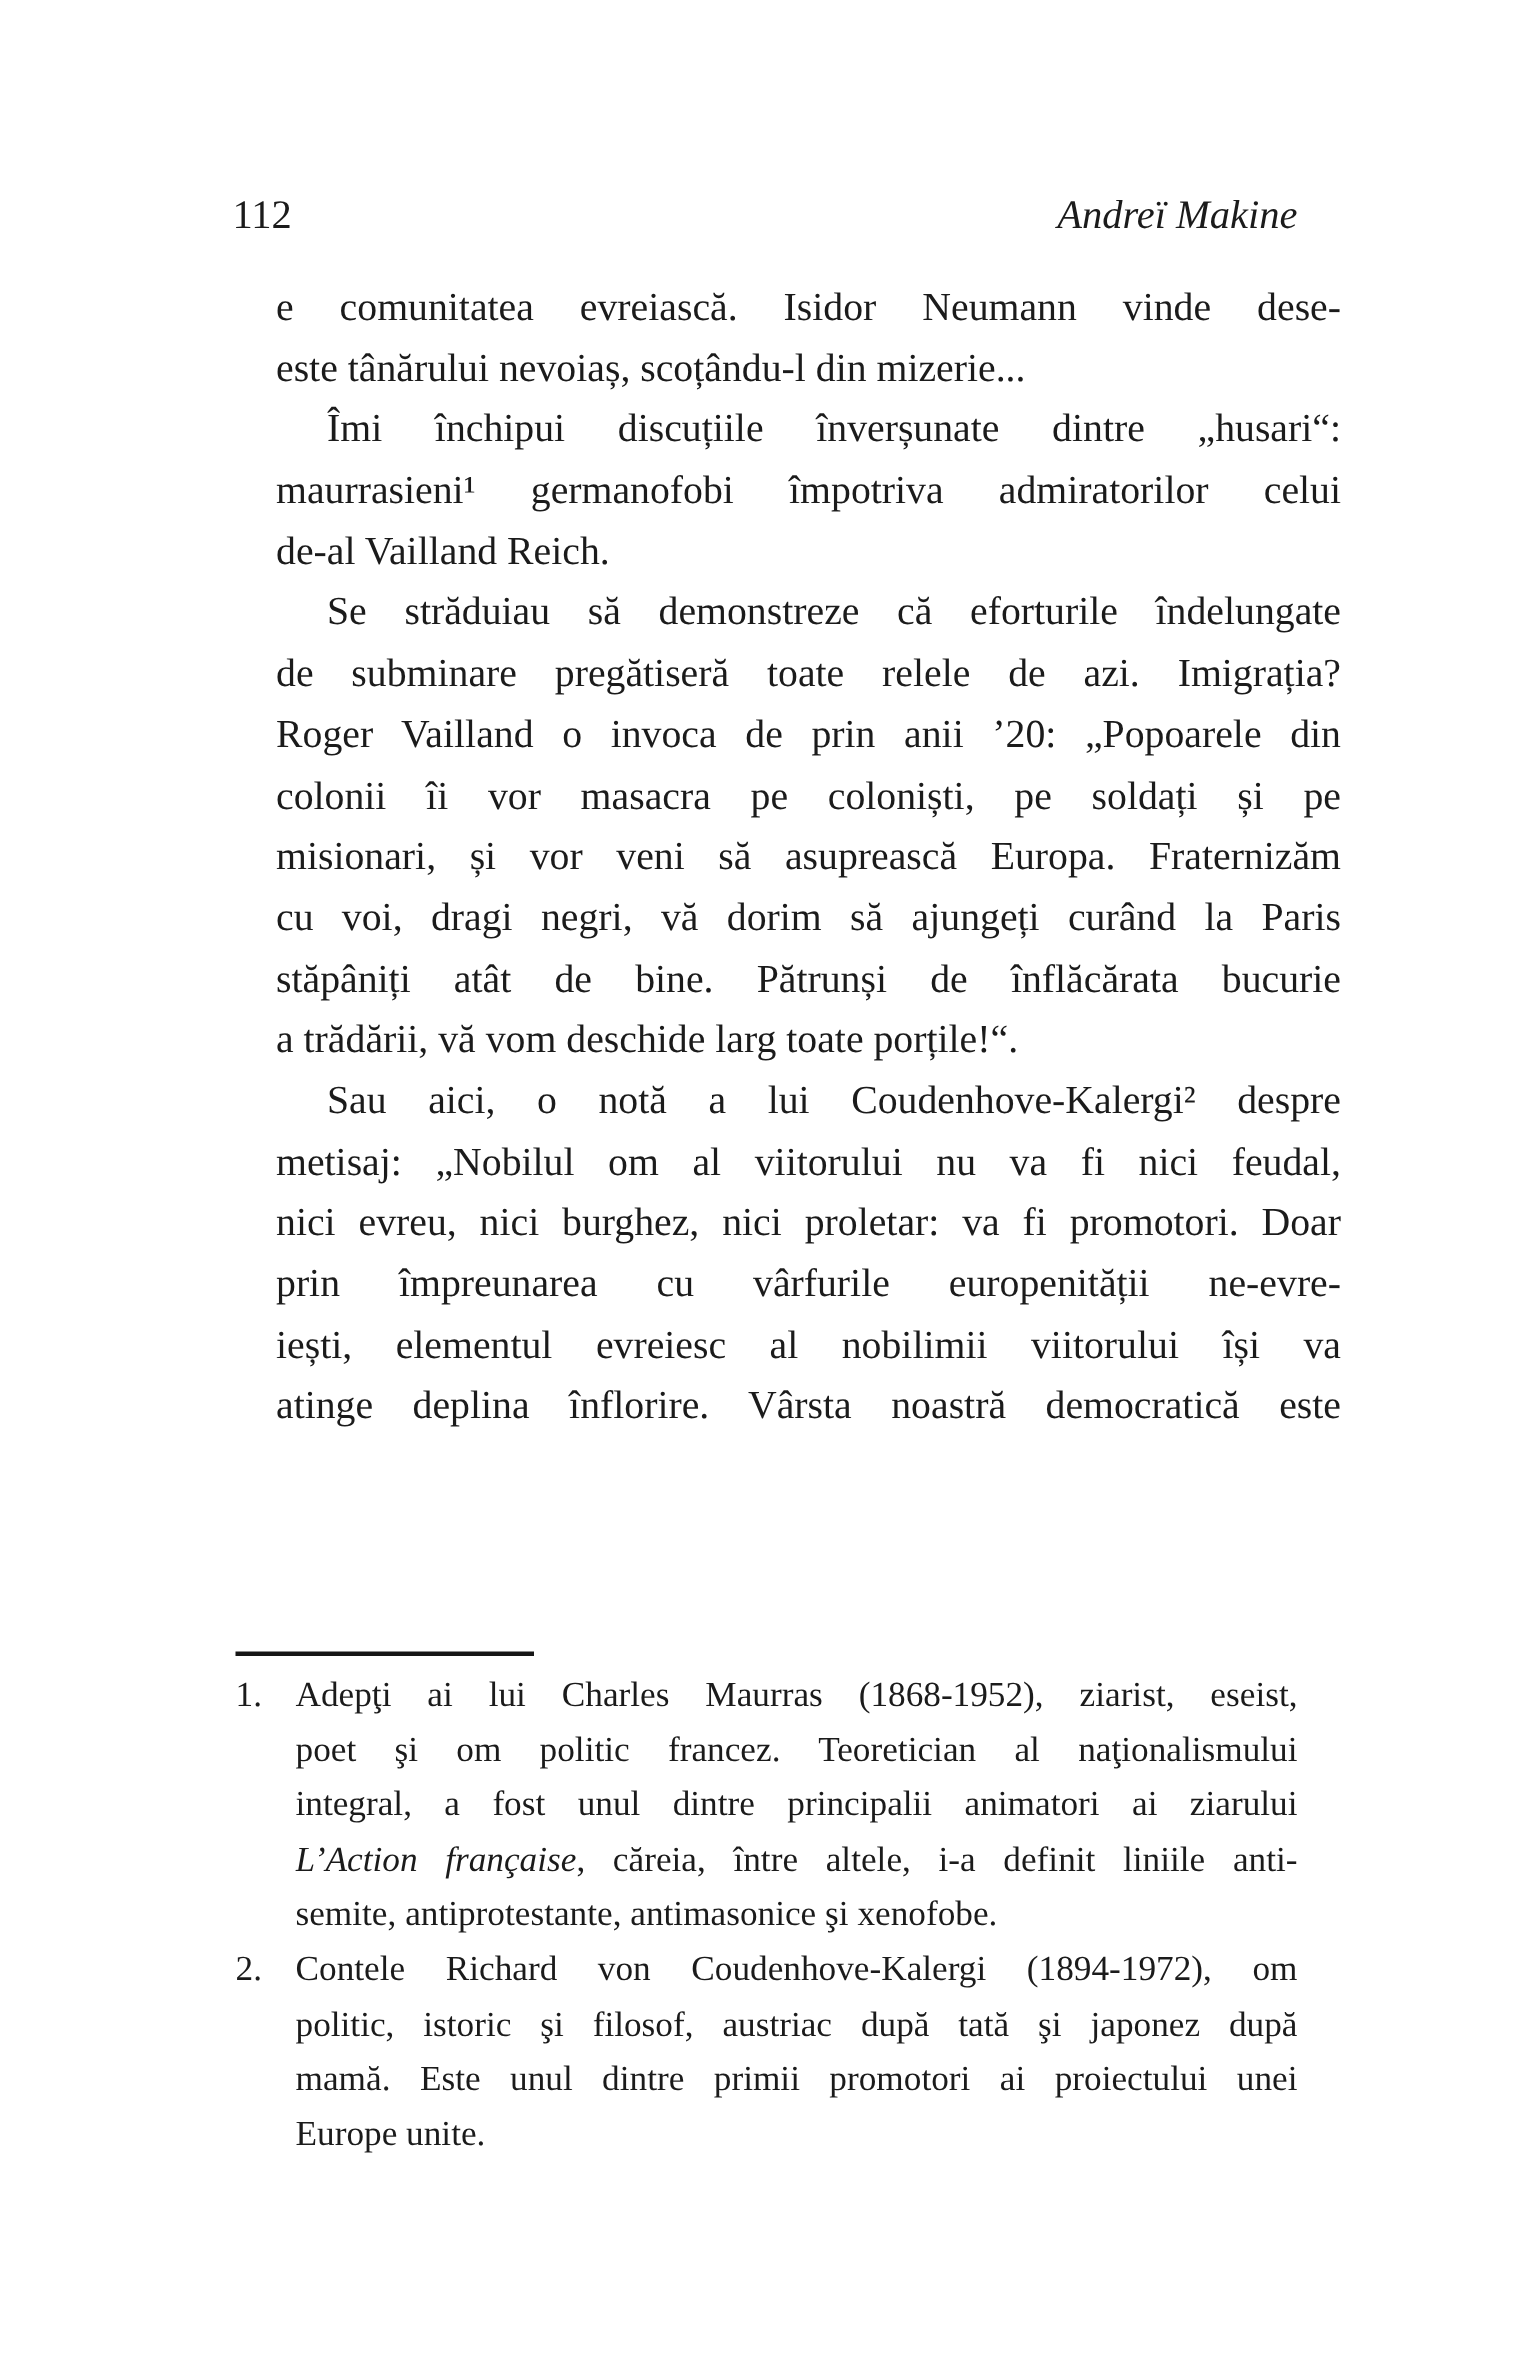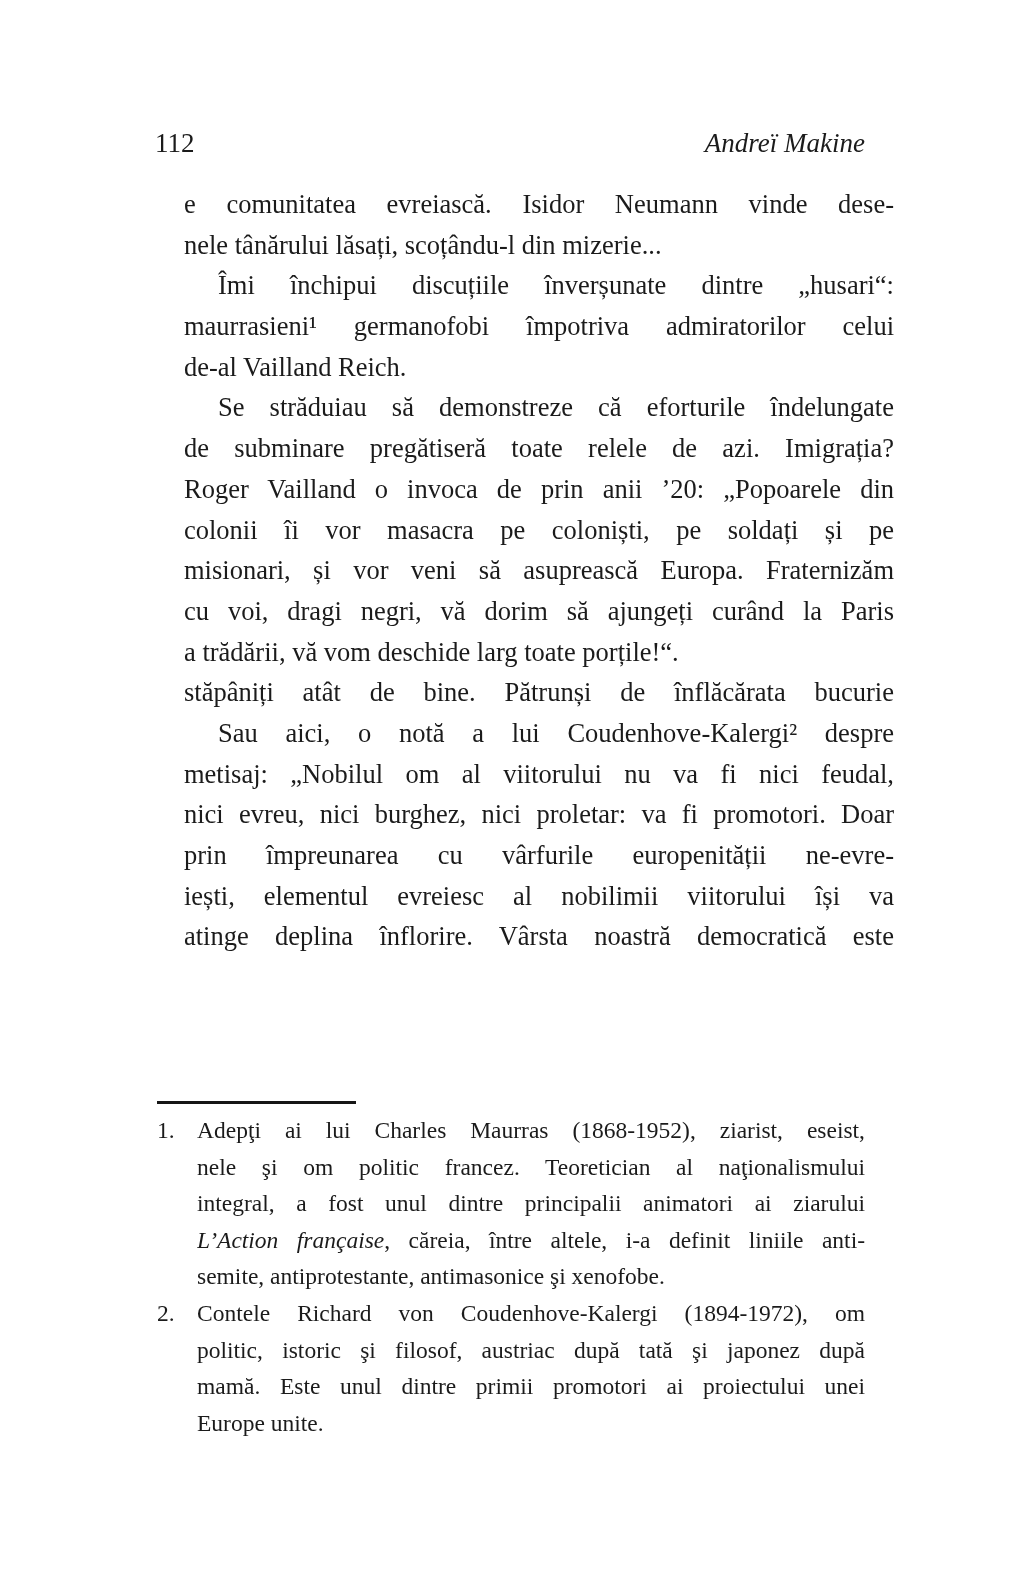--- a/index.html
+++ b/index.html
@@ -93,54 +93,54 @@
 <div class="page">
 
   <div class="running-head">
     <span class="page-num">112</span>
     <span class="author">Andreï Makine</span>
   </div>
 
   <div class="body-text">
       <div class="paragraph">
         <div class="line">e comunitatea evreiască. Isidor Neumann vinde dese-</div>
-        <div class="line line-left">nele tânărului lăsați, scoțându-l din mizerie...</div>
+        <div class="line line-left">este tânărului nevoiaș, scoțându-l din mizerie...</div>
       </div>
       <div class="paragraph">
         <div class="line indent">Îmi închipui discuțiile înverșunate dintre „husari“:</div>
         <div class="line">maurrasieni¹ germanofobi împotriva admiratorilor celui</div>
         <div class="line line-left">de-al Vailland Reich.</div>
       </div>
       <div class="paragraph">
         <div class="line indent">Se străduiau să demonstreze că eforturile îndelungate</div>
         <div class="line">de subminare pregătiseră toate relele de azi. Imigrația?</div>
         <div class="line">Roger Vailland o invoca de prin anii ’20: „Popoarele din</div>
         <div class="line">colonii îi vor masacra pe coloniști, pe soldați și pe</div>
         <div class="line">misionari, și vor veni să asuprească Europa. Fraternizăm</div>
         <div class="line">cu voi, dragi negri, vă dorim să ajungeți curând la Paris</div>
+        <div class="line">stăpâniți atât de bine. Pătrunși de înflăcărata bucurie</div>
         <div class="line line-left">a trădării, vă vom deschide larg toate porțile!“.</div>
-        <div class="line">stăpâniți atât de bine. Pătrunși de înflăcărata bucurie</div>
       </div>
       <div class="paragraph">
         <div class="line indent">Sau aici, o notă a lui Coudenhove-Kalergi² despre</div>
         <div class="line">metisaj: „Nobilul om al viitorului nu va fi nici feudal,</div>
         <div class="line">nici evreu, nici burghez, nici proletar: va fi promotori. Doar</div>
         <div class="line">prin împreunarea cu vârfurile europenității ne-evre-</div>
         <div class="line">iești, elementul evreiesc al nobilimii viitorului își va</div>
         <div class="line">atinge deplina înflorire. Vârsta noastră democratică este</div>
       </div>
     </div>
 
   <div class="footnotes">
     <div class="fn-rule"></div>
     <div>
         <div class="footnote">
           <span class="fn-num">1.</span>
           <div class="fn-line">Adepţi ai lui Charles Maurras (1868-1952), ziarist, eseist,</div>
-          <div class="fn-line">nele şi om politic francez. Teoretician al naţionalismului</div>
+          <div class="fn-line">poet şi om politic francez. Teoretician al naţionalismului</div>
           <div class="fn-line">integral, a fost unul dintre principalii animatori ai ziarului</div>
           <div class="fn-line"><span class="it">L’Action française</span><span>, căreia, între altele, i-a definit liniile anti-</span></div>
           <div class="fn-line fn-line-left">semite, antiprotestante, antimasonice şi xenofobe.</div>
         </div>
         <div class="footnote">
           <span class="fn-num">2.</span>
           <div class="fn-line">Contele Richard von Coudenhove-Kalergi (1894-1972), om</div>
           <div class="fn-line">politic, istoric şi filosof, austriac după tată şi japonez după</div>
           <div class="fn-line">mamă. Este unul dintre primii promotori ai proiectului unei</div>
           <div class="fn-line fn-line-left">Europe unite.</div>

